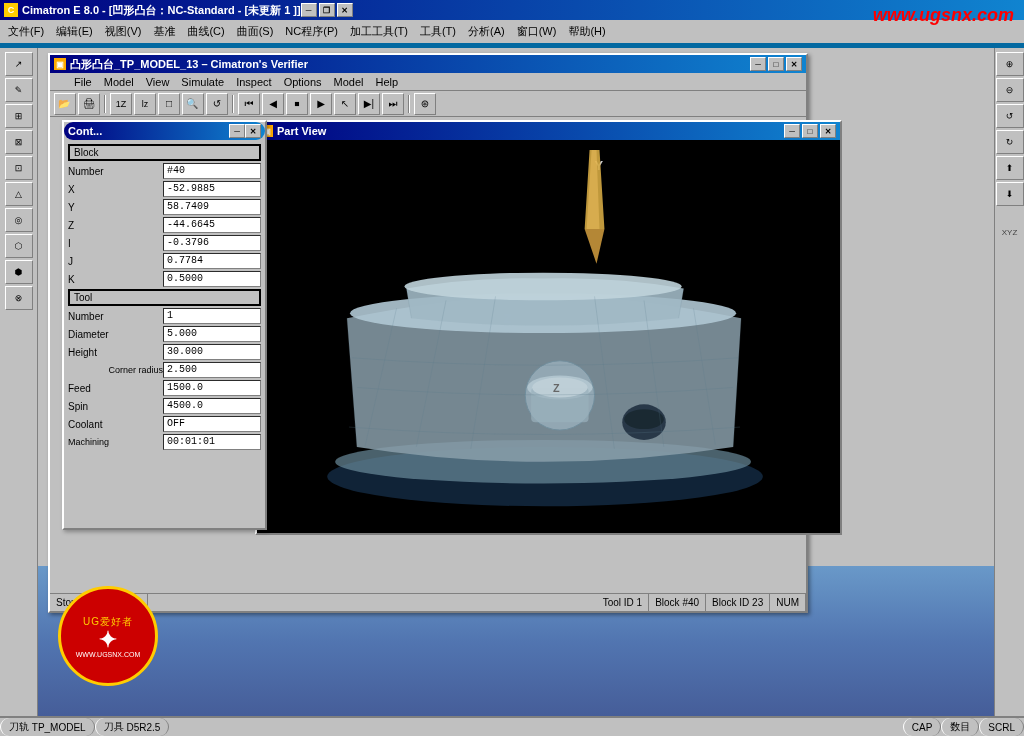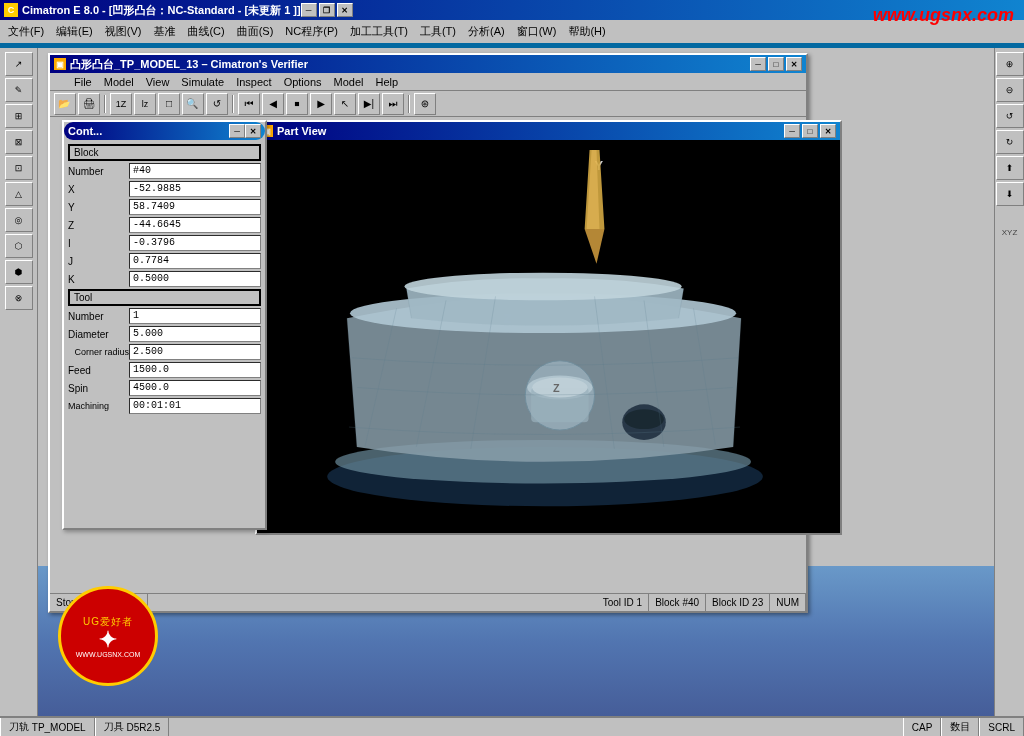--- a/index.html
+++ b/index.html
@@ -252,21 +252,21 @@
       padding: 1px 4px;
       font-size: 10px;
       margin-bottom: 2px;
     }
     .data-row {
       display: flex;
       align-items: center;
       margin: 2px 0;
     }
     .data-label {
-      width: 61px;
+      width: 95px;
       font-size: 10px;
       color: #000;
     }
     .data-value {
       flex: 1;
       background: white;
       border: 1px inset #808080;
       padding: 1px 3px;
       font-size: 10px;
       font-family: 'Courier New', monospace;
@@ -316,20 +316,21 @@
       align-items: center;
       font-size: 10px;
     }
     .app-status-item {
       padding: 0 8px;
       border-right: 1px solid #808080;
       border-left: 1px solid #ffffff;
       height: 100%;
       display: flex;
       align-items: center;
+      border-radius: 9px;
     }
 
     
     .logo {
       position: absolute;
       bottom: 30px;
       left: 20px;
       width: 120px;
       height: 100px;
     }
@@ -565,31 +566,39 @@
           </div>
           <div class="data-row">
             <span class="data-label">Number</span>
             <span class="data-value">1</span>
           </div>
           <div class="data-row">
             <span class="data-label">Diameter</span>
             <span class="data-value">5.000</span>
           </div>
           <div class="data-row">
+            <span class="data-label">Height</span>
+            <span class="data-value">30.000</span>
+          </div>
+          <div class="data-row">
             <span class="data-label" style="font-size:9px;text-align:right;">Corner radius</span>
             <span class="data-value">2.500</span>
           </div>
 
           <div class="data-row" style="">
             <span class="data-label">Feed</span>
             <span class="data-value">1500.0</span>
           </div>
           <div class="data-row">
             <span class="data-label">Spin</span>
             <span class="data-value">4500.0</span>
+          </div>
+          <div class="data-row">
+            <span class="data-label">Coolant</span>
+            <span class="data-value">OFF</span>
           </div>
           <div class="data-row">
             <span class="data-label" style="font-size:9px;">Machining</span>
             <span class="data-value">00:01:01</span>
           </div>
         </div>
       </div>
 
       <div class="part-view">
         <div class="part-view-titlebar">

